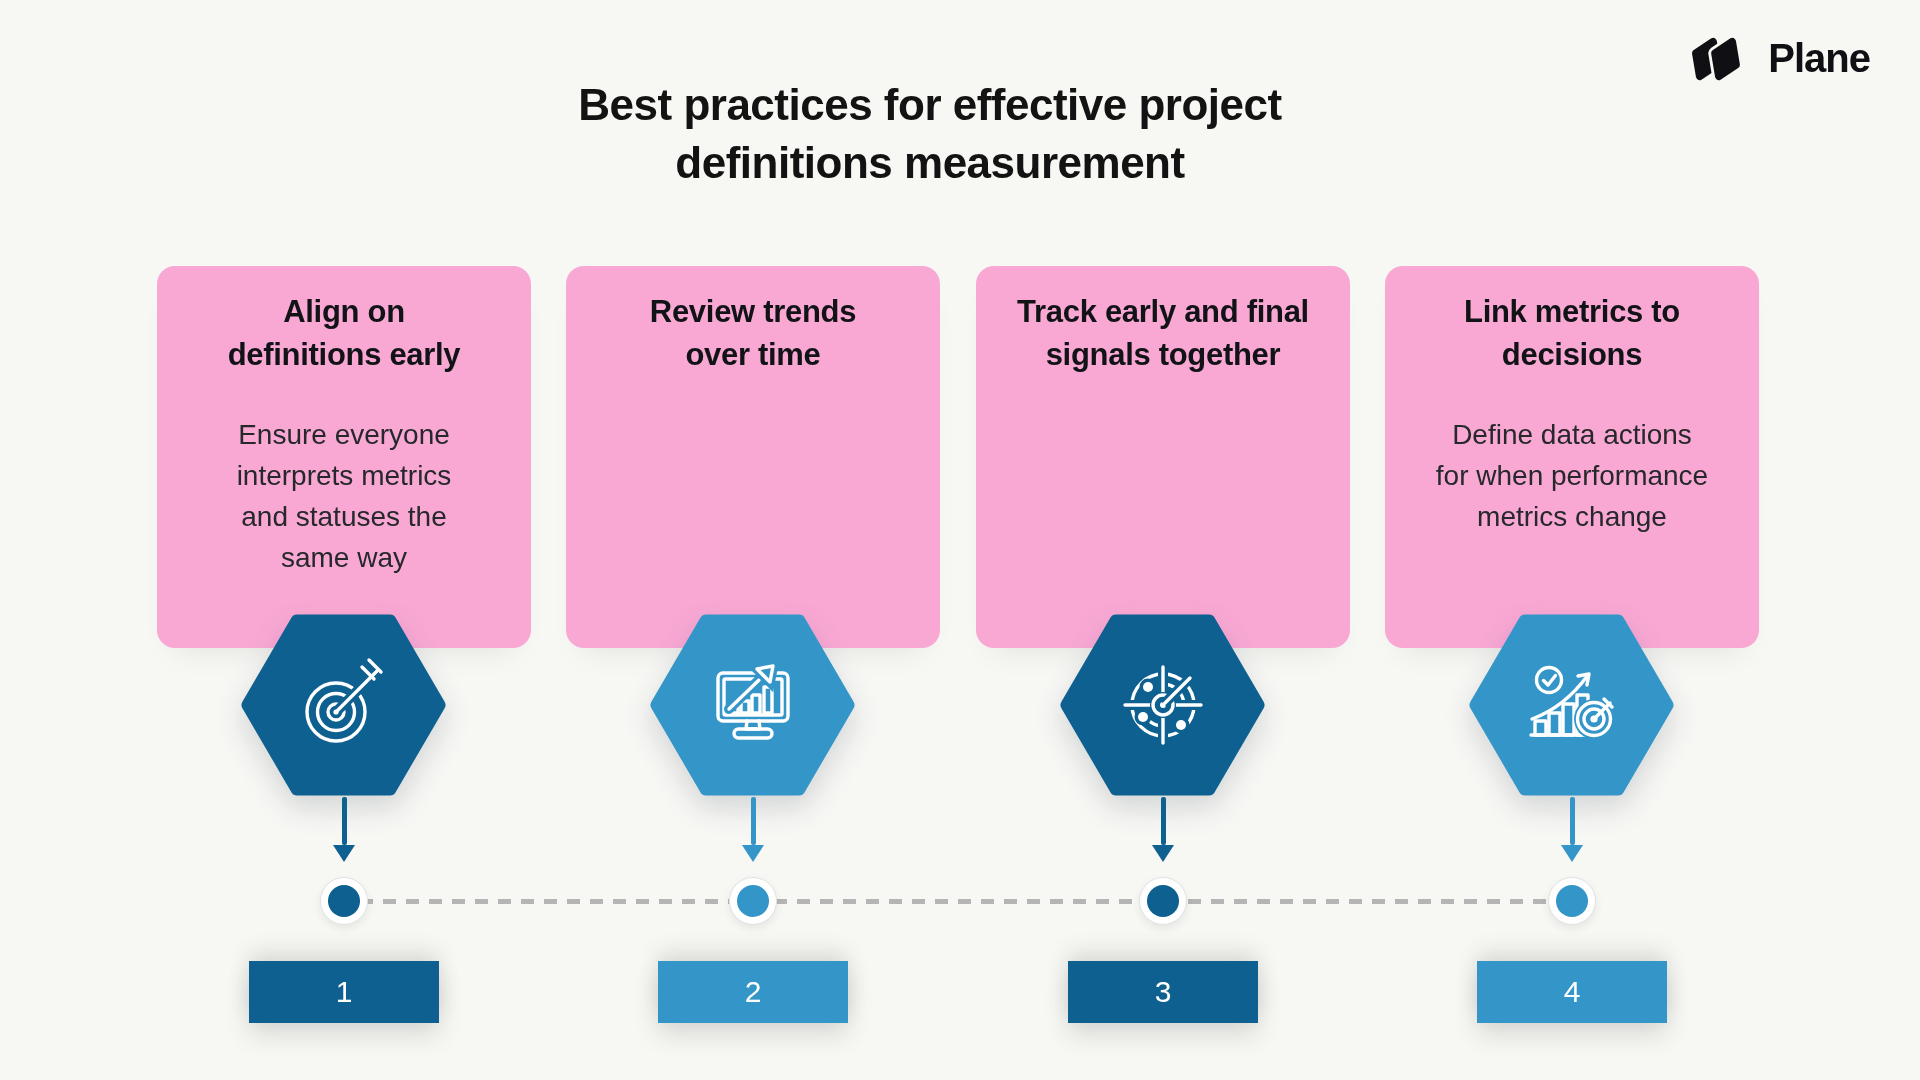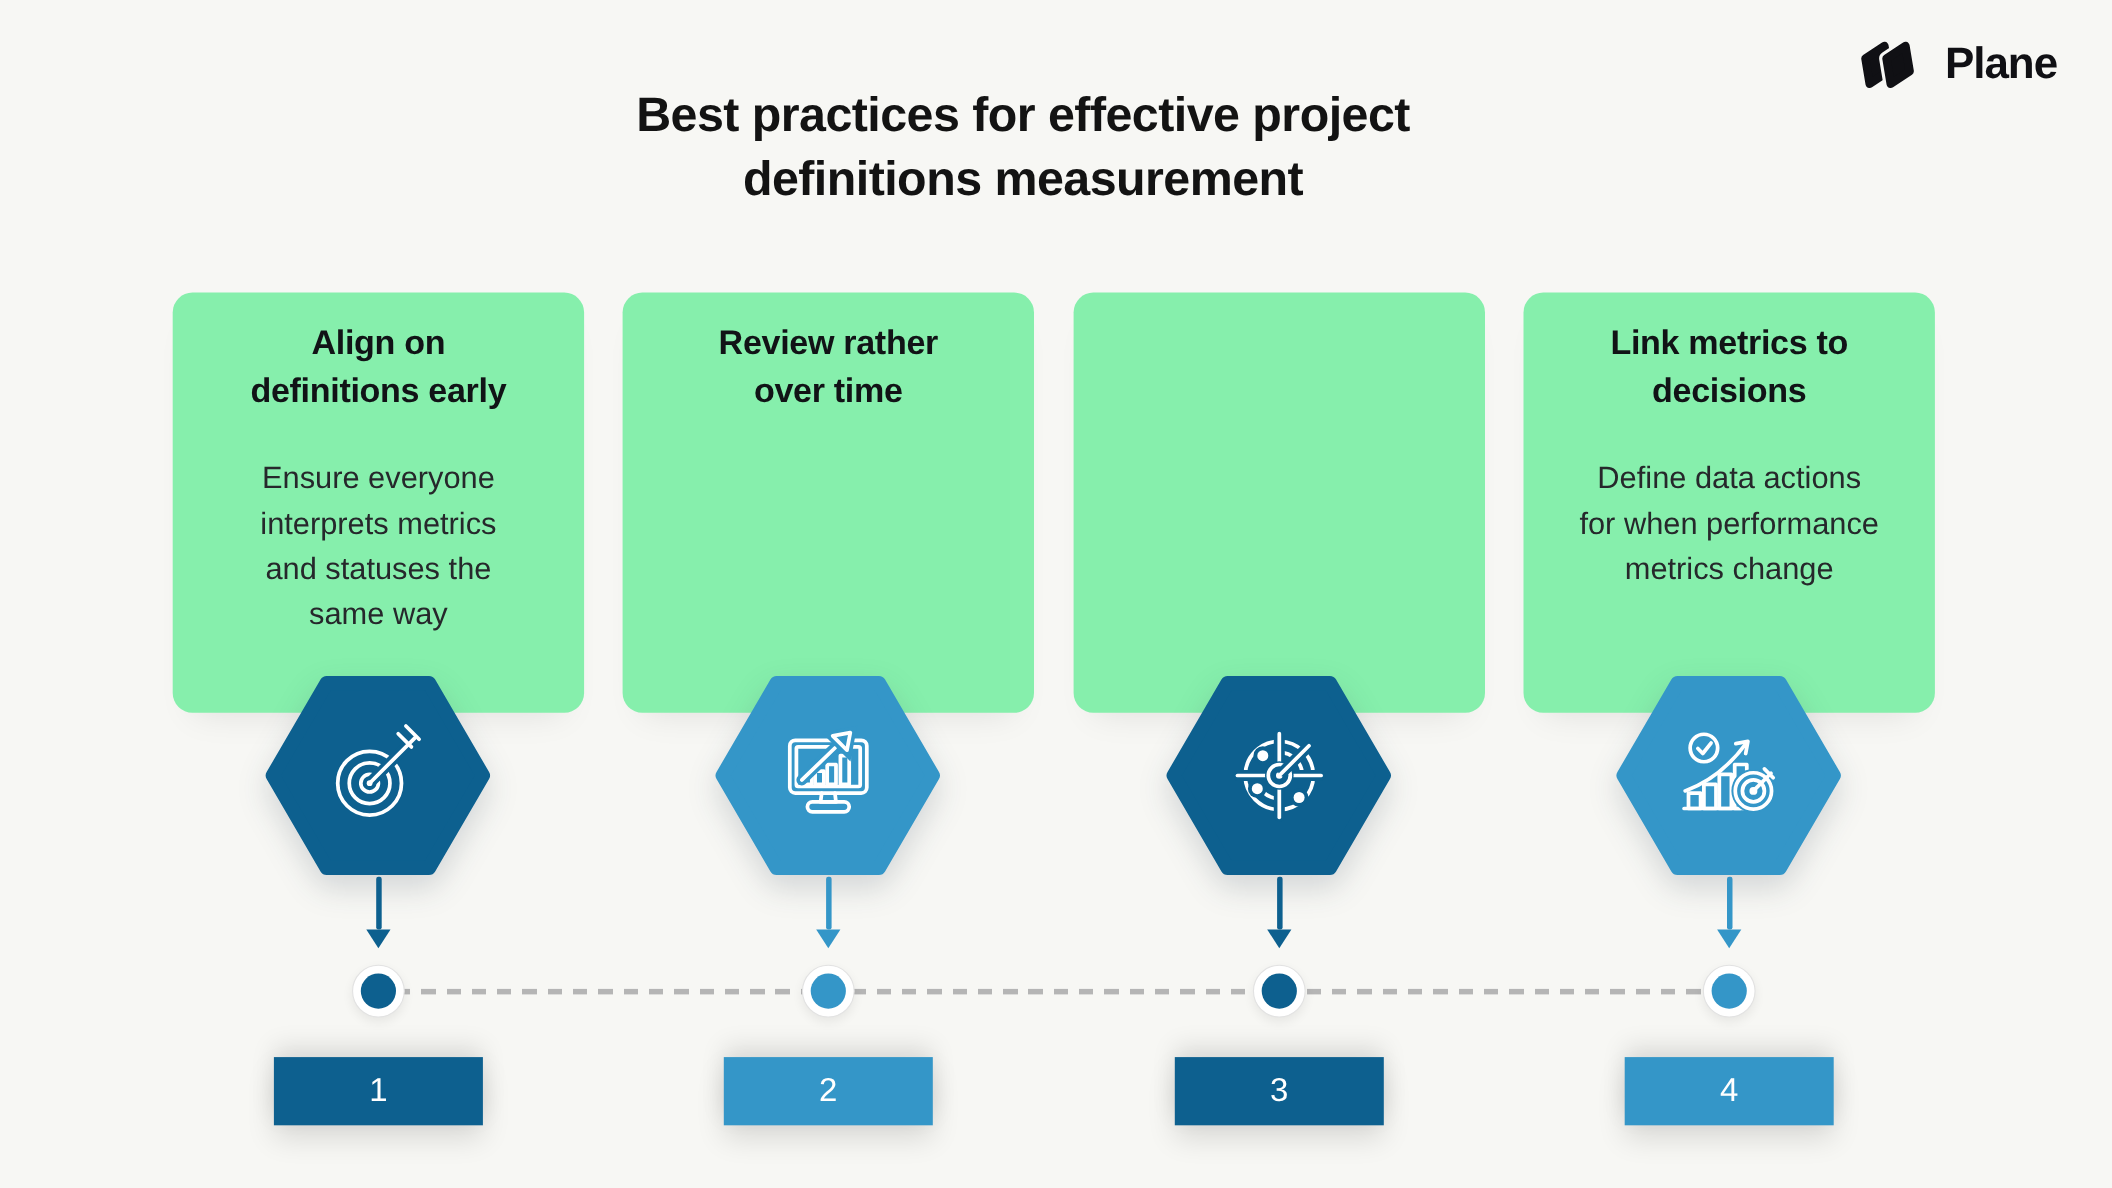--- a/index.html
+++ b/index.html
@@ -37,21 +37,21 @@
   .col {
     position:absolute; top:266px; width:374px; height:760px; z-index:1;
   }
   .col1 { left:157px; }  .col2 { left:566px; }
   .col3 { left:976px; }  .col4 { left:1385px; }
   .tone-dark  { --tone:#0d608f; }
   .tone-light { --tone:#3496c8; }
 
   .card {
     position:absolute; top:0; left:0; width:374px; height:382px;
-    background:#86efac; border-radius:18px;
+    background:#f9a8d4; border-radius:18px;
     box-shadow:0 18px 30px -18px rgba(0,0,0,.10);
     padding:24px 20px 0 20px; text-align:center;
   }
   .card h2 {
     font-size:31px; line-height:43px; font-weight:700;
     color:#111316; white-space:pre-line; letter-spacing:-0.3px;
   }
   .card p {
     margin-top:38px; font-size:28px; line-height:41px; font-weight:400;
     color:#26282b; white-space:pre-line;
@@ -138,21 +138,21 @@
   <div class="head"></div>
   <div class="dot-outer"></div>
   <div class="dot-inner"></div>
   <div class="numbox">
     <span>1</span>
   </div>
 </div>
 
 <div class="col col2 tone-light">
   <div class="card">
-    <h2>Review rather
+    <h2>Review trends
 over time</h2>
   </div>
   <svg class="hex" viewBox="0 0 205 186">
     <polygon points="7,93 56,9 149,9 198,93 149,177 56,177"></polygon>
   </svg>
   <svg class="icon" viewBox="0 0 96 96">
     <rect class="ln" x="13" y="16" width="70" height="48" rx="5"></rect>
     <rect class="ln" x="19" y="22" width="58" height="36" rx="1.5"></rect>
     <path class="ln" d="M42,64 L41,72 L55,72 L54,64"></path>
     <rect class="ln" x="29" y="72" width="38" height="9" rx="4.5"></rect>
@@ -169,20 +169,22 @@
   <div class="head"></div>
   <div class="dot-outer"></div>
   <div class="dot-inner"></div>
   <div class="numbox">
     <span>2</span>
   </div>
 </div>
 
 <div class="col col3 tone-dark">
   <div class="card">
+    <h2>Track early and final
+signals together</h2>
   </div>
   <svg class="hex" viewBox="0 0 205 186">
     <polygon points="7,93 56,9 149,9 198,93 149,177 56,177"></polygon>
   </svg>
   <svg class="icon" viewBox="0 0 96 96">
     <circle class="ln" cx="48" cy="48" r="31"></circle>
     <path class="ln" d="M48,27 A21,21 0 0 1 69,48"></path>
     <path class="ln" d="M27,48 A21,21 0 0 0 48,69"></path>
     <path class="halo" d="M11,48 H85"></path>
     <path class="halo" d="M48,11 V85"></path>

